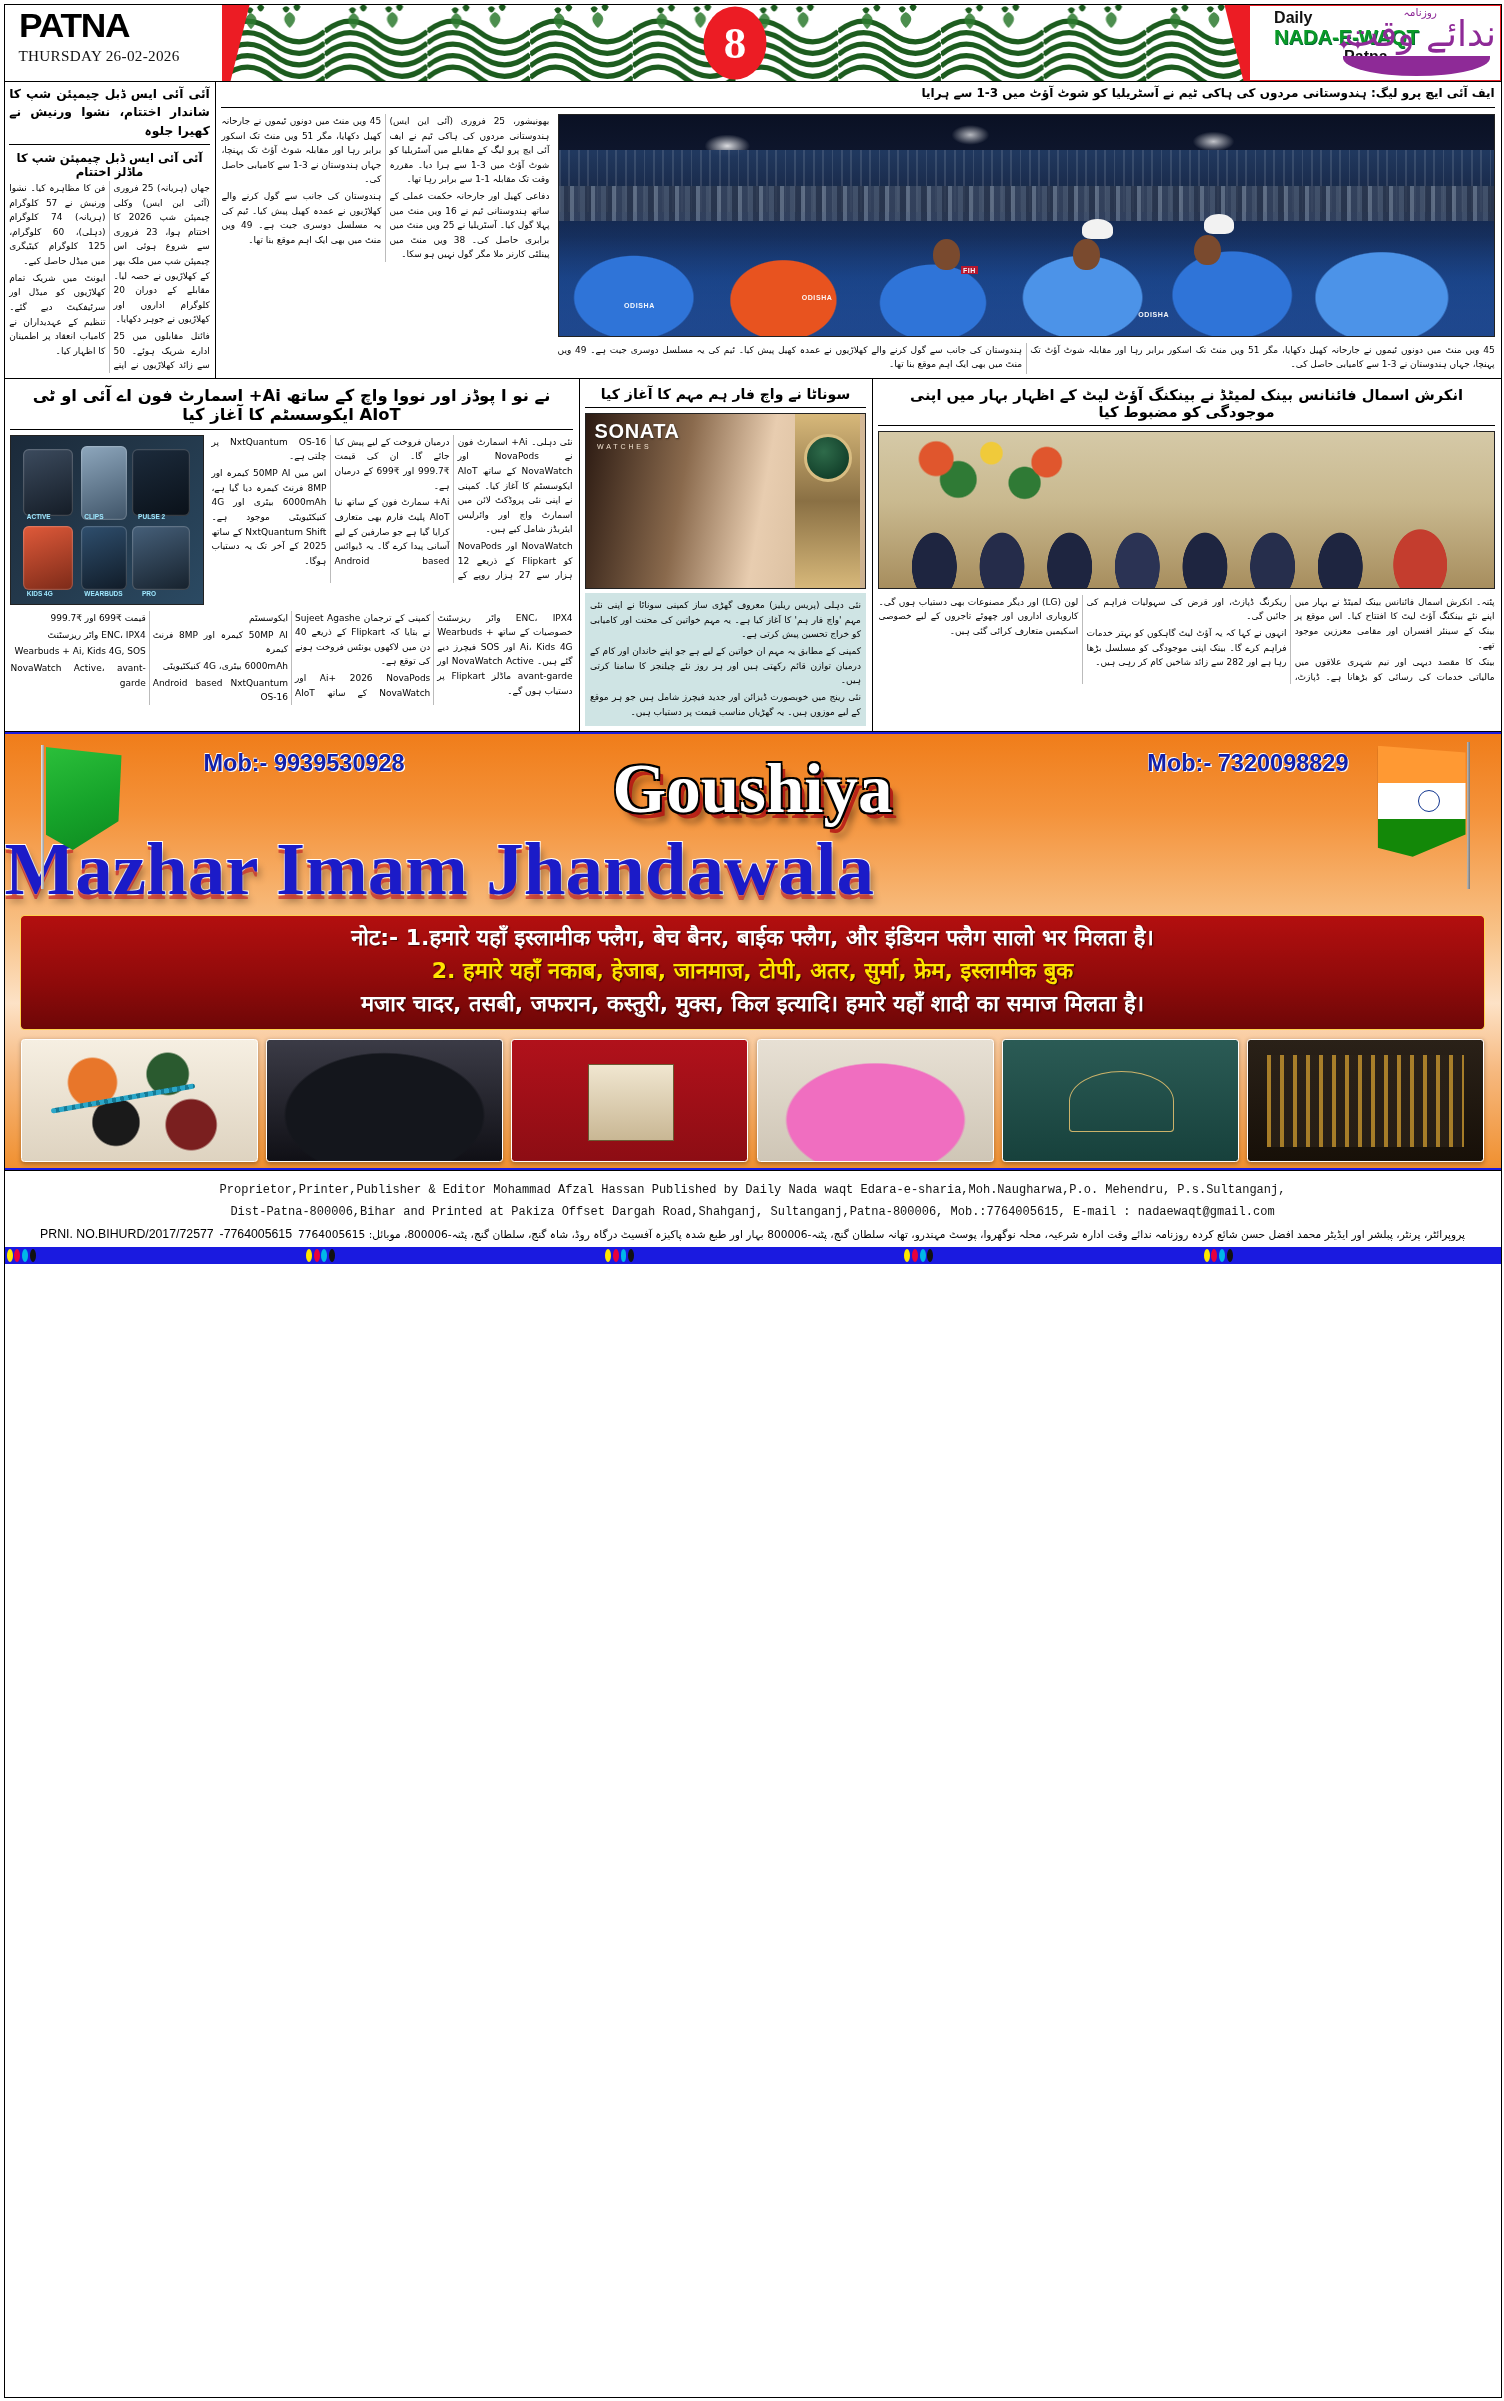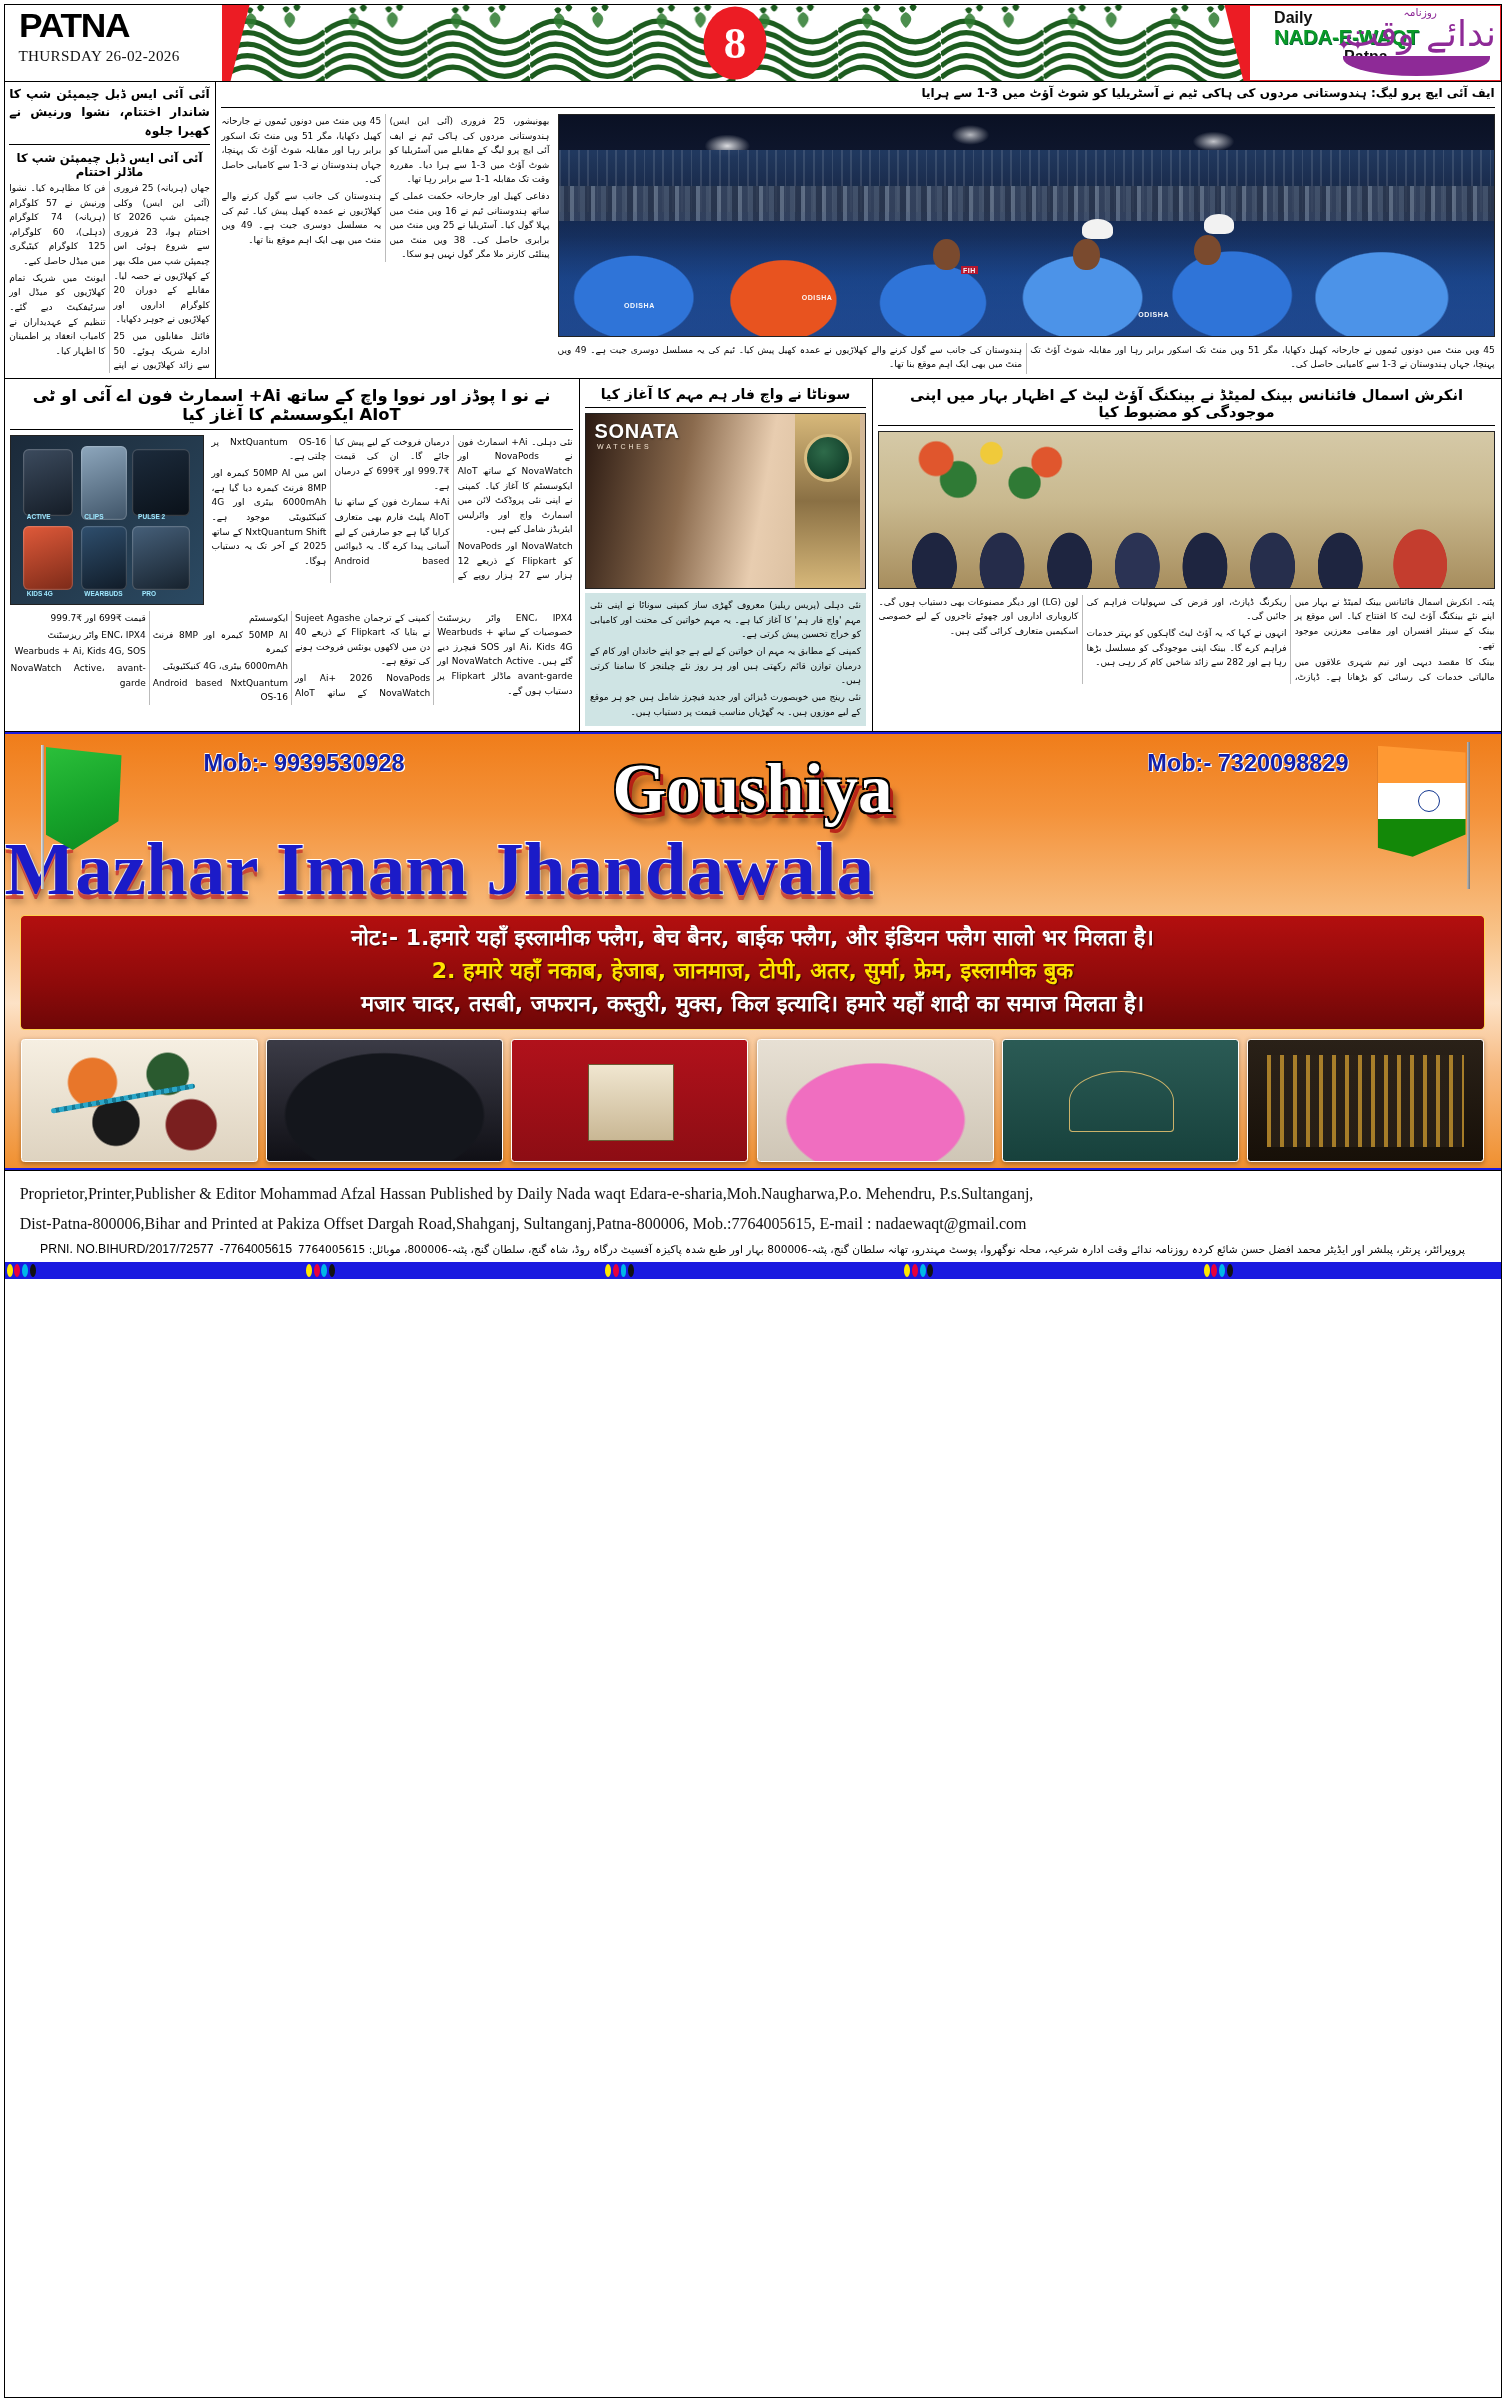--- a/index.html
+++ b/index.html
@@ -180,21 +180,21 @@
               border:1.8px solid #cbb26a; border-radius: 50% 50% 3.5px 3.5px; }
   .p6 { background: linear-gradient(180deg,#2a2118,#171008); }
   .p6:after { content:""; position:absolute; left:8%; top:12%; width:84%; height:76%;
               background: repeating-linear-gradient(90deg, #c9972f 0 3.5px, #2a2118 3.5px 13px); opacity:.8; }
   .ad-addr { margin: 3.5px 11.7px 9.4px; text-align:center; font-family:"Liberation Serif", serif; font-weight:bold;
              font-size: 36px; color:#143fb5; -webkit-text-stroke: 1.2px #ffe96b; paint-order: stroke fill;
              text-shadow: 0 2.9px 0 rgba(0,0,0,.35); }
 
   
   .footer { border-top: 1.8px solid #000; padding: 8.2px 15.2px 5.9px; }
-  .foot-line { font-family:Liberation Serif, serif; font-size: 16px; color:#111; line-height: 1.85; text-align:left; }
+  .foot-line { font-family:Liberation Mono, monospace; font-size: 12px; color:#111; line-height: 1.85; text-align:center; }
   .foot-ur { direction: rtl; font-family:"DejaVu Sans", sans-serif; font-size: 10.6px; text-align:center; margin-top: 4.7px; }
   .regbar { display:flex; align-items:center; justify-content:center; gap: 5.9px; margin-top: 3.5px; font-size: 12.3px; font-family:"Liberation Sans", sans-serif;}
   .colorbar { height: 17.6px; display:flex; margin: 5.9px -15.2px -5.9px; }
   .cb-seg { flex: 1; background: #1a1ae0; display:flex; align-items:center; }
   .cb-dots { display:flex; gap:1.8px; padding: 0 2.3px; }
   .cb-dot { width: 5.9px; height: 13px; border-radius: 50%; }
   .byline { font-weight: bold; font-size: 11.7px; text-align:center; padding: 1.8px 0; direction: rtl; }
   .secthead { text-align:center; font-weight:bold; font-size: 16.4px; direction: rtl; padding: 2.9px 0 4.7px; }
 </style>
 </head>

